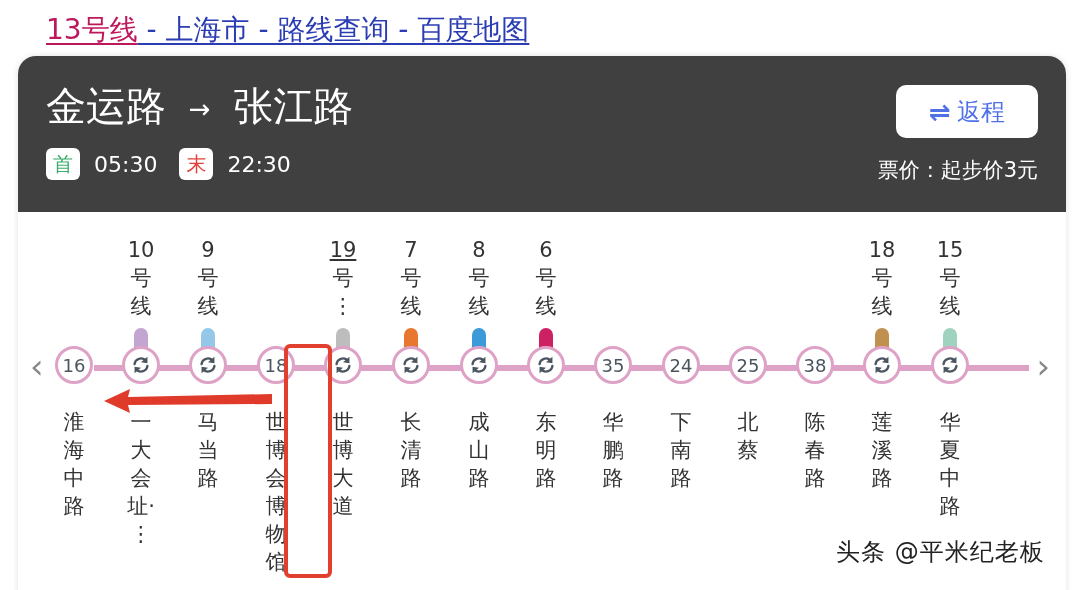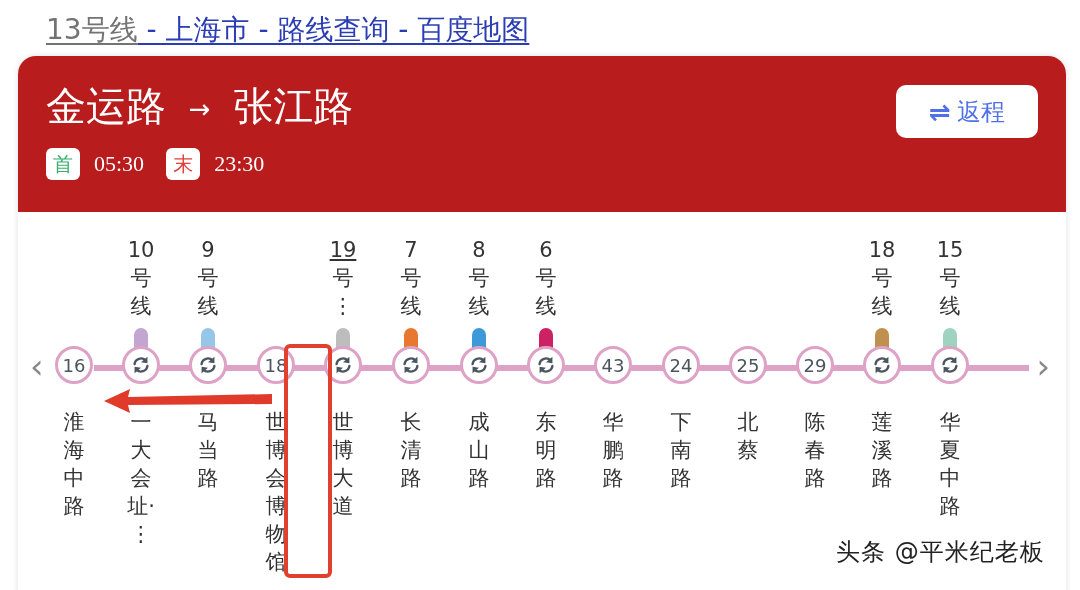--- a/index.html
+++ b/index.html
@@ -1,28 +1,28 @@
 <!DOCTYPE html>
 <html><head>
 <meta charset="utf-8">
 <style>
   * { box-sizing: border-box; margin: 0; padding: 0; }
   html, body { width: 1080px; height: 590px; background: #ffffff; overflow: hidden; font-family: "DejaVu Sans", "Liberation Sans", sans-serif; }
   .page-title { position: absolute; left: 46px; top: 10px; font-size: 28px; line-height: 40px; white-space: nowrap; }
   .page-title a { text-decoration: underline; text-underline-offset: 4px; text-decoration-thickness: 2px; }
-  .t-red { color: #737373; }
+  .t-red { color: #be185d; }
   .t-blue { color: #2b3db3; }
   .card { position: absolute; left: 18px; top: 56px; width: 1048px; height: 560px; border-radius: 18px; background: #fff; box-shadow: 0 0 6px rgba(0,0,0,0.12); overflow: hidden; }
-  .header { position: absolute; left: 0; top: 0; width: 100%; height: 156px; background: #b91c1c; }
+  .header { position: absolute; left: 0; top: 0; width: 100%; height: 156px; background: #404040; }
   .route-title { position: absolute; left: 28px; top: 22px; color: #fff; font-size: 40px; line-height: 56px; white-space: nowrap; }
   .times { position: absolute; left: 28px; top: 92px; display: flex; align-items: center; color: #fff; font-size: 22px; }
   .badge { width: 34px; height: 32px; background: #fff; border-radius: 6px; display: inline-flex; align-items: center; justify-content: center; font-size: 20px; margin-right: 14px; }
   .badge.first { color: #3bae6d; }
   .badge.last { color: #e0423a; }
-  .time-val { margin-right: 22px; font-family: Liberation Serif, serif; }
+  .time-val { margin-right: 22px; }
   .return-btn { position: absolute; right: 28px; top: 29px; width: 142px; height: 53px; background: #fff; border-radius: 10px; color: #5070e8; font-size: 24px; display: flex; align-items: center; justify-content: center; cursor: pointer; }
   .return-btn .ico { font-size: 26px; margin-right: 6px; font-weight: bold; }
   .fare { position: absolute; right: 28px; top: 100px; color: #fff; font-size: 21px; white-space: nowrap; }
   .nav-arrow { position: absolute; top: 290px; font-size: 34px; color: #888; line-height: 40px; cursor: pointer; }
   .line-bar { position: absolute; left: 76px; top: 309px; width: 935px; height: 6px; background: #dea2c6; }
   .station { position: absolute; width: 60px; top: 180px; }
   .tlabel { position: absolute; left: 0; width: 60px; top: 0; text-align: center; font-size: 21px; line-height: 28px; color: #333; }
   .stub { position: absolute; left: 23px; top: 92px; width: 14px; height: 24px; border-radius: 7px 7px 0 0; }
   .node { position: absolute; left: 11px; top: 110px; width: 38px; height: 38px; border-radius: 50%; border: 3px solid #dea2c6; background: #fff; display: flex; align-items: center; justify-content: center; font-size: 18px; color: #4a5560; }
   .node svg { width: 22px; height: 22px; }
@@ -43,26 +43,27 @@
   <div class="header">
     <div class="route-title">
       <span>金运路</span>
       <span style="font-size:26px;margin:0 10px;vertical-align:middle;">→</span>
       <span>张江路</span>
     </div>
     <div class="times">
       <span class="badge first">首</span>
       <span class="time-val">05:30</span>
       <span class="badge last">末</span>
-      <span class="time-val">23:30</span>
+      <span class="time-val">22:30</span>
     </div>
     <div class="return-btn">
       <span class="ico">⇌</span>
       <span>返程</span>
     </div>
+    <div class="fare">票价：起步价3元</div>
   </div>
 
   <div class="nav-arrow" style="left:12px;">‹</div>
   <div class="nav-arrow" style="right:16px;">›</div>
 
   <div class="line-bar"></div>
 
   <div id="stations">
       <div class="station" style="left: 26px;">
         <div class="node">16</div>
@@ -207,21 +208,21 @@
             <polygon points="5,21 5,14 12,15" fill="#4a5560"></polygon>
           </svg>
         </div>
         <div class="sname">
           <span>东</span>
           <span>明</span>
           <span>路</span>
         </div>
       </div>
       <div class="station" style="left: 565px;">
-        <div class="node">43</div>
+        <div class="node">35</div>
         <div class="sname">
           <span>华</span>
           <span>鹏</span>
           <span>路</span>
         </div>
       </div>
       <div class="station" style="left: 633px;">
         <div class="node">24</div>
         <div class="sname">
           <span>下</span>
@@ -230,21 +231,21 @@
         </div>
       </div>
       <div class="station" style="left: 700px;">
         <div class="node">25</div>
         <div class="sname">
           <span>北</span>
           <span>蔡</span>
         </div>
       </div>
       <div class="station" style="left: 767px;">
-        <div class="node">29</div>
+        <div class="node">38</div>
         <div class="sname">
           <span>陈</span>
           <span>春</span>
           <span>路</span>
         </div>
       </div>
       <div class="station" style="left: 834px;">
         <div class="tlabel">
           <span style="display: block;">18</span>
           <span style="display: block;">号</span>

